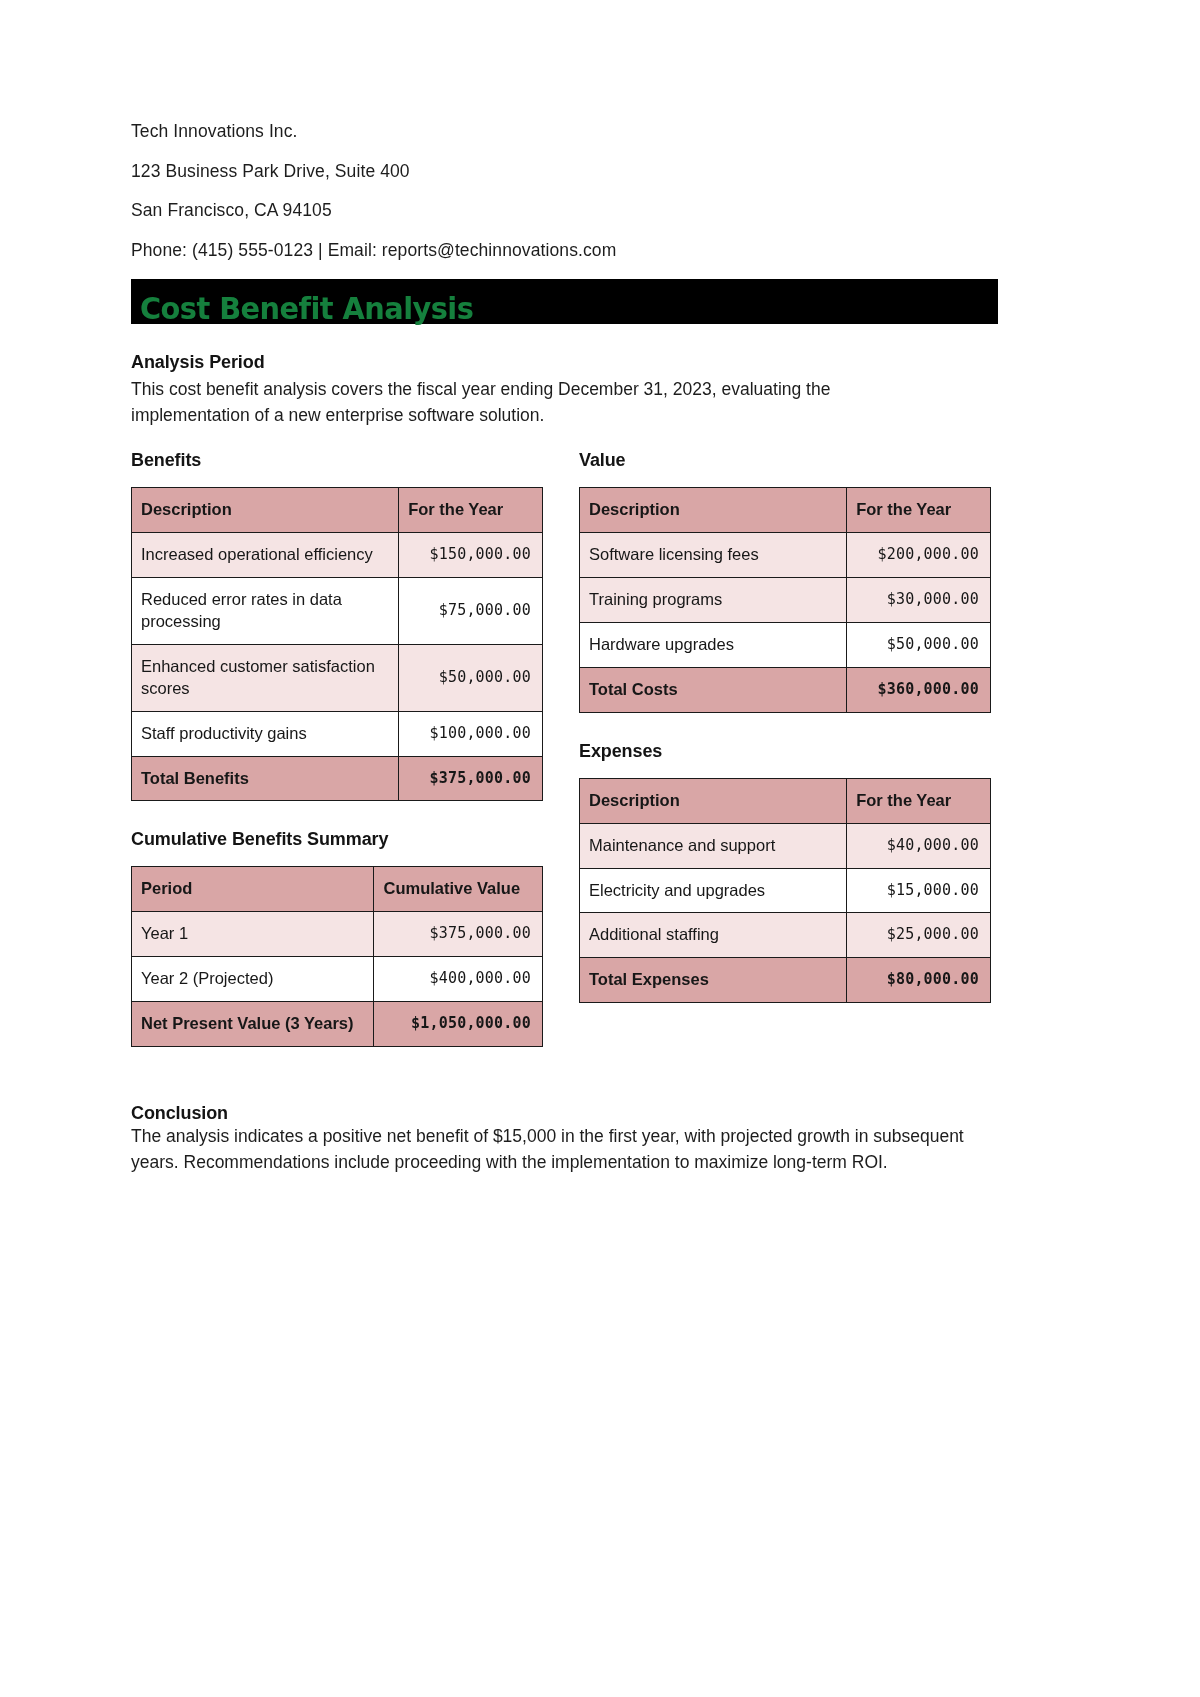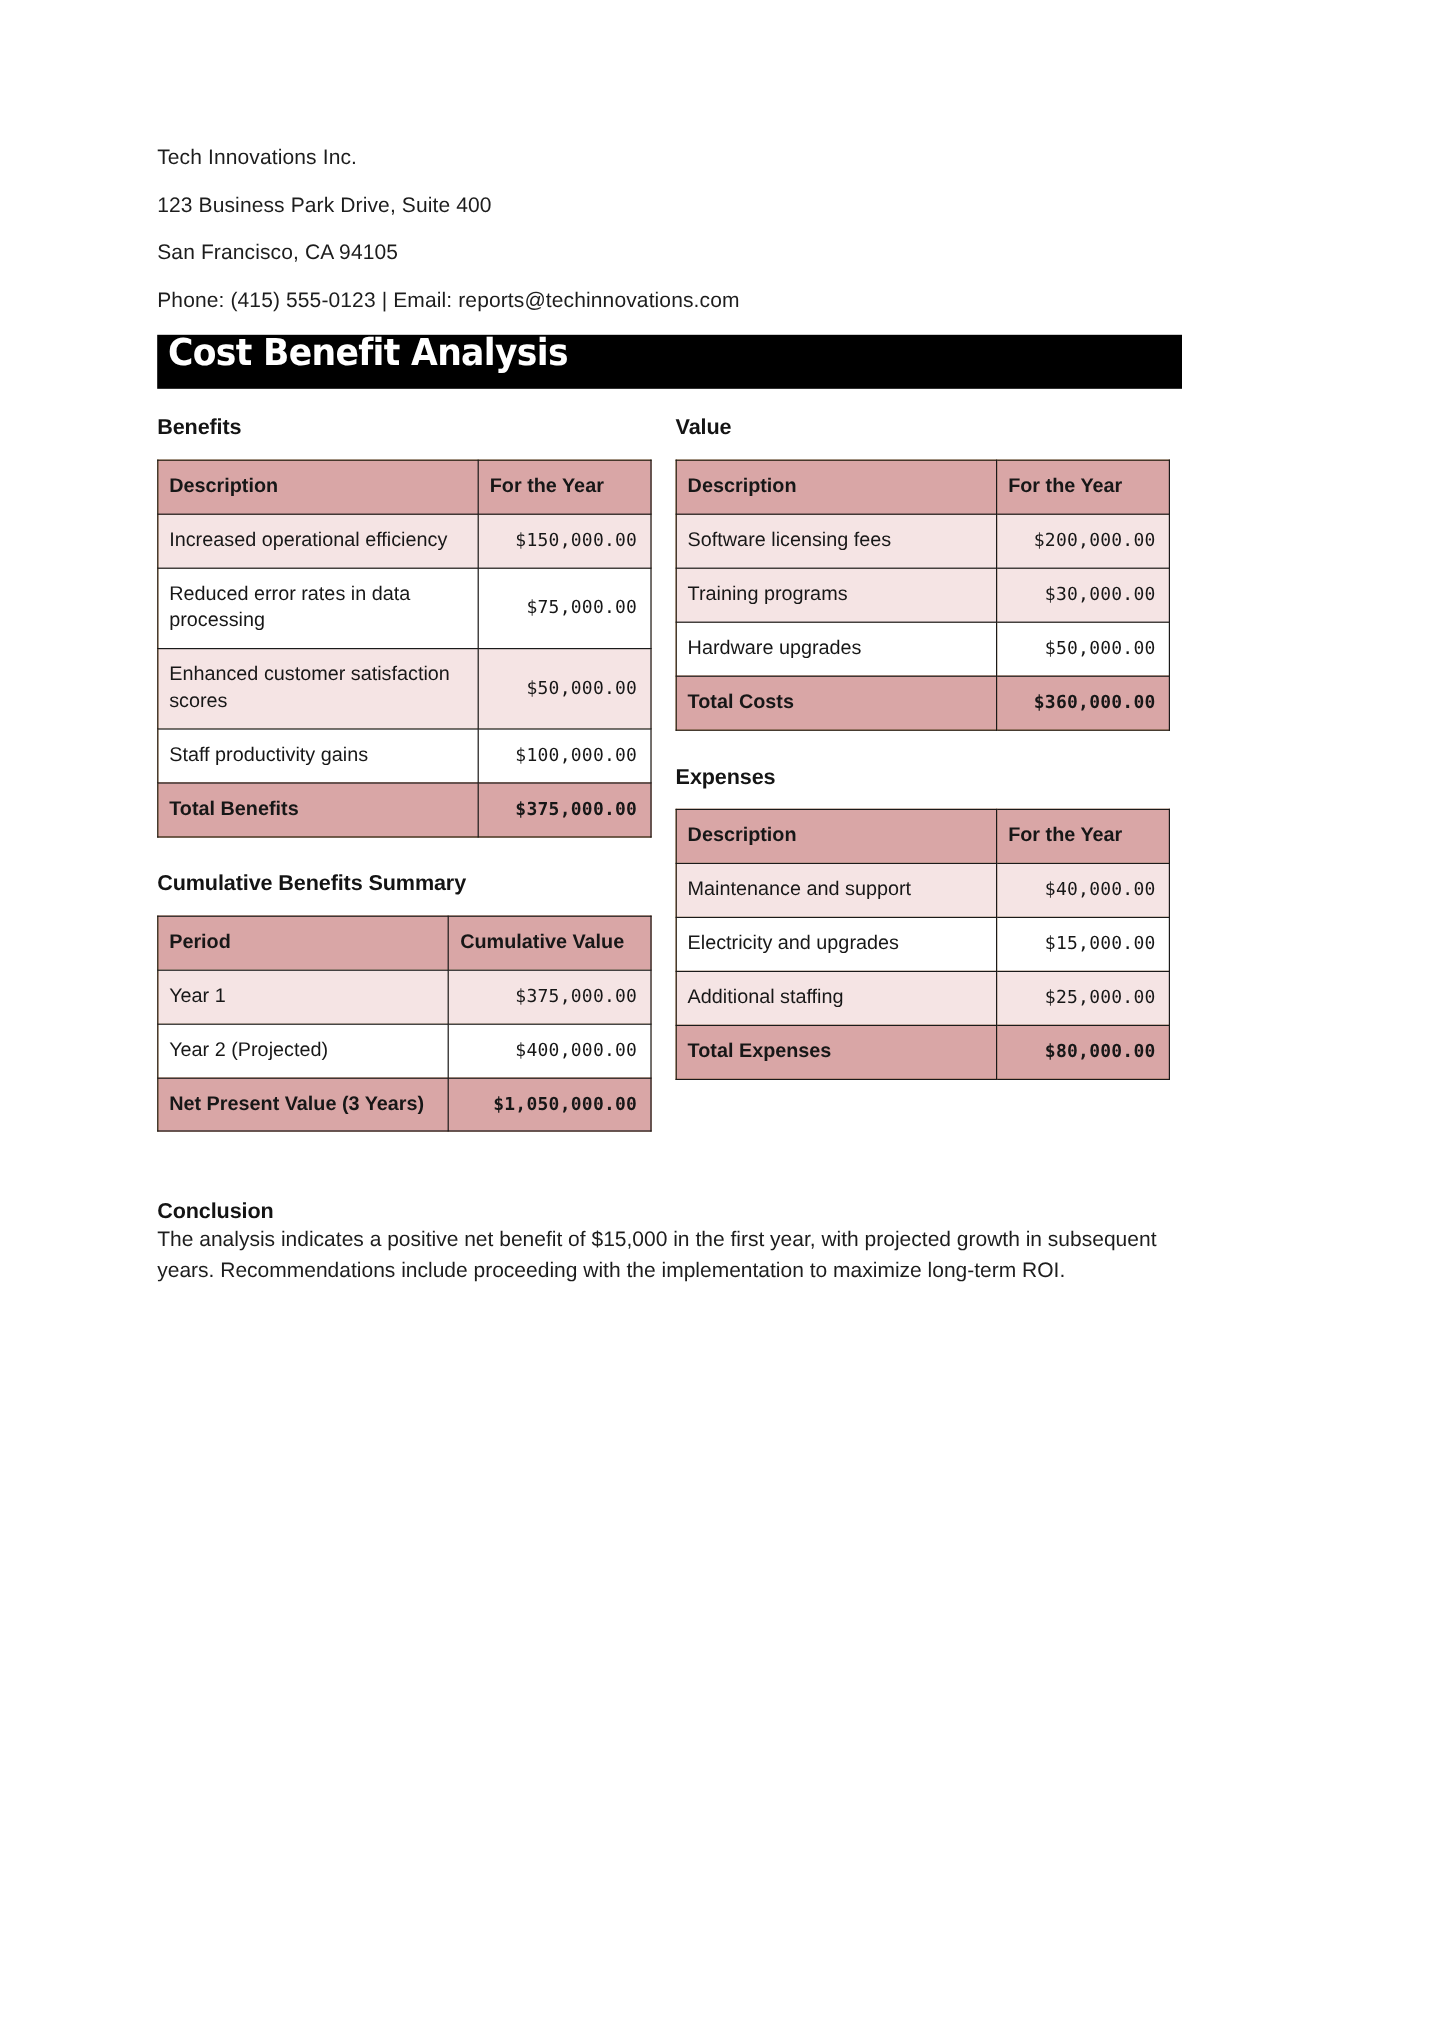--- a/index.html
+++ b/index.html
@@ -31,25 +31,25 @@
     line-height: 1.06;
     color: #1d1d1d;
     margin: 0 0 21px 0;
     letter-spacing: 0.1px;
   }
   .letterhead .line:last-child { margin-bottom: 0; }
 
   
   .title-banner {
     background: #000000;
-    color: #ffffff;
+    color: #15803d;
     height: 45px;
     display: flex;
-    align-items: flex-start;
-    padding: 0 0 0 9px;
+    align-items: flex-end;
+    padding: 0 13px 0 9px;
     margin: 20px 0 0 0;
     width: 845px;
   }
   .title-banner .title-text {
     font-family: "DejaVu Sans", sans-serif;
     font-weight: 700;
     font-size: 31px;
     letter-spacing: -0.6px;
     line-height: 1;
     transform: scaleX(0.93);
@@ -68,21 +68,21 @@
     font-size: 17.5px;
     line-height: 1.45;
     margin: 0;
     max-width: 790px;
     color: #1d1d1d;
   }
 
   
   .columns {
     display: flex;
-    gap: 20px;
+    gap: 36px;
     margin-top: 22px;
     align-items: flex-start;
   }
   .col { width: 412px; flex: 0 0 412px; }
 
   .block-head {
     font-size: 18px;
     font-weight: bold;
     margin: 0 0 16px 0;
     color: #141414;
@@ -153,20 +153,24 @@
     <p class="line">Tech Innovations Inc.</p>
     <p class="line">123 Business Park Drive, Suite 400</p>
     <p class="line">San Francisco, CA 94105</p>
     <p class="line">Phone: (415) 555-0123 | Email: reports@techinnovations.com</p>
   </div>
 
   <div class="title-banner">
     <span class="title-text">Cost Benefit Analysis</span>
   </div>
 
+  <div>
+    <h2 class="section-head">Analysis Period</h2>
+    <p class="section-body">This cost benefit analysis covers the fiscal year ending December 31, 2023, evaluating the implementation of a new enterprise software solution.</p>
+  </div>
 
   <div class="columns">
 
     <div class="col">
 
       <h3 class="block-head">Benefits</h3>
       <table class="data tbl-benefits">
         <colgroup>
             <col class="c1">
             <col class="c2">

